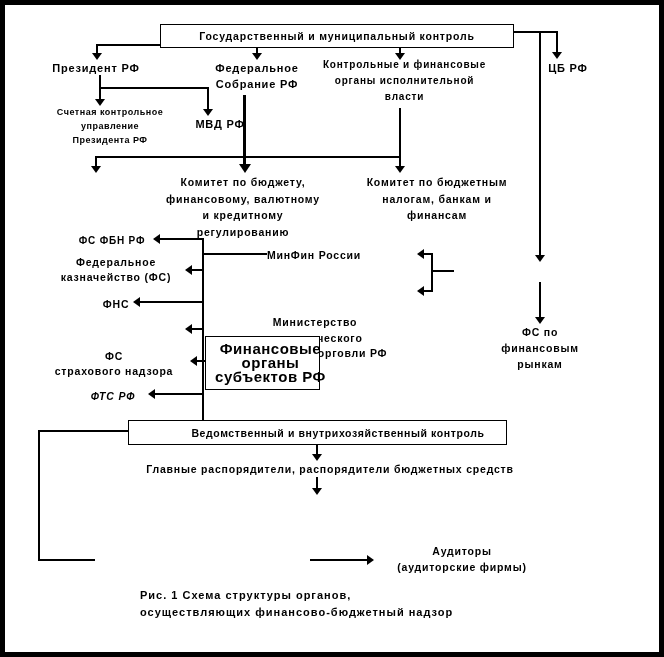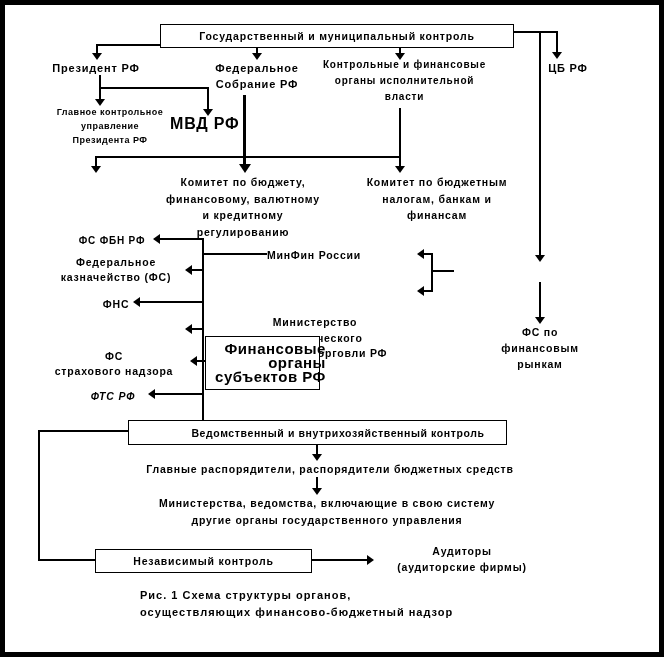--- a/index.html
+++ b/index.html
@@ -10,21 +10,21 @@
   .frame { position:absolute; inset:0; border:5px solid #000; pointer-events:none; z-index:50; }
   .txt {
     position:absolute; font-weight:bold; color:#000; white-space:pre;
     text-align:center; letter-spacing:0.8px; line-height:16px; font-size:10.5px;
   }
   .box {
     position:absolute; border:1px solid #000; background:#fff;
     display:flex; align-items:center; justify-content:center; z-index:5;
   }
   .box .txt-inline {
-    font-weight:bold; color:#000; white-space:pre; text-align:right;
+    font-weight:bold; color:#000; white-space:pre; text-align:center;
     letter-spacing:0.8px; font-size:10.5px; line-height:14px;
   }
   .hl { position:absolute; height:2px; background:#000; }
   .vl { position:absolute; width:2px; background:#000; }
   .vl-thick { position:absolute; width:3px; background:#000; }
   .arr { position:absolute; width:0; height:0; }
   .arr-down  { border-left:5px solid transparent; border-right:5px solid transparent; border-top:7px solid #000; }
   .arr-down-big { border-left:6px solid transparent; border-right:6px solid transparent; border-top:9px solid #000; }
   .arr-left  { border-top:5px solid transparent; border-bottom:5px solid transparent; border-right:7px solid #000; }
   .arr-right { border-top:5px solid transparent; border-bottom:5px solid transparent; border-left:7px solid #000; }
@@ -42,35 +42,32 @@
   <div class="box" style="left:205px;top:336px;width:113px;height:52px;">
     <span class="txt-inline" style="font-size:15px;letter-spacing:0.5px;margin-left:16px;">Финансовые
 органы
 субъектов РФ</span>
   </div>
 
   <div class="box" style="left:128px;top:420px;width:377px;height:23px;">
     <span class="txt-inline" style="letter-spacing:0.6px;padding-left:41px;">Ведомственный и внутрихозяйственный контроль</span>
   </div>
 
-  <div class="box" style="left:95px;top:549px;width:215px;height:22px;">
-    <span class="txt-inline">Независимый контроль</span>
-  </div>
 
   <div class="txt" style="left:40px;top:60px;width:112px;font-size:11px;">Президент РФ</div>
   <div class="txt" style="left:203px;top:60px;width:108px;font-size:11px;">Федеральное
 Собрание РФ</div>
   <div class="txt" style="left:312px;top:57px;width:185px;font-size:10px;">Контрольные и финансовые
 органы исполнительной
 власти</div>
   <div class="txt" style="left:542px;top:60px;width:52px;font-size:11px;">ЦБ РФ</div>
-  <div class="txt" style="left:40px;top:105px;width:140px;font-size:9px;line-height:14px;letter-spacing:0.5px;">Главное контрольное
+  <div class="txt" style="left:40px;top:105px;width:140px;font-size:9px;line-height:14px;letter-spacing:0.5px;">Счетная контрольное
 управление
 Президента РФ</div>
-  <div class="txt" style="left:170px;top:116px;width:66px;font-size:16px;">МВД РФ</div>
+  <div class="txt" style="left:187px;top:116px;width:66px;font-size:11px;">МВД РФ</div>
   <div class="txt" style="left:148px;top:174px;width:190px;line-height:16.5px;">Комитет по бюджету,
 финансовому, валютному
 и кредитному
 регулированию</div>
   <div class="txt" style="left:342px;top:174px;width:190px;line-height:16.5px;">Комитет по бюджетным
 налогам, банкам и
 финансам</div>
   <div class="txt" style="left:68px;top:233px;width:88px;font-size:10px;">ФС ФБН РФ</div>
   <div class="txt" style="left:50px;top:255px;width:132px;line-height:15px;">Федеральное
 казначейство (ФС)</div>
@@ -79,22 +76,20 @@
 страхового надзора</div>
   <div class="txt" style="left:78px;top:388px;width:70px;font-style:italic;">ФТС РФ</div>
   <div class="txt" style="left:258px;top:247px;width:112px;">МинФин России</div>
   <div class="txt" style="left:231px;top:271px;width:168px;line-height:15.5px;margin-top:44px;">Министерство
 экономического
 развития и торговли РФ</div>
   <div class="txt" style="left:486px;top:324px;width:108px;">ФС по
 финансовым
 рынкам</div>
   <div class="txt" style="left:98px;top:461px;width:464px;">Главные распорядители, распорядители бюджетных средств</div>
-  <div class="txt" style="left:92px;top:495px;width:470px;line-height:16.5px;">Министерства, ведомства, включающие в свою систему
-другие органы государственного управления</div>
   <div class="txt" style="left:372px;top:543px;width:180px;">Аудиторы
 (аудиторские фирмы)</div>
   <div class="txt" style="left:140px;top:587px;width:420px;text-align:left;font-size:11px;line-height:17px;letter-spacing:1px;">Рис. 1 Схема структуры органов,
 осуществляющих финансово-бюджетный надзор</div>
 
   <div class="hl" style="left:97px;top:44px;width:64px;"></div>
   <div class="vl" style="left:96px;top:44px;height:9px;"></div>
   <div class="arr arr-down" style="left:92px;top:53px;"></div>
 
   <div class="vl" style="left:256px;top:45px;height:8px;"></div>

